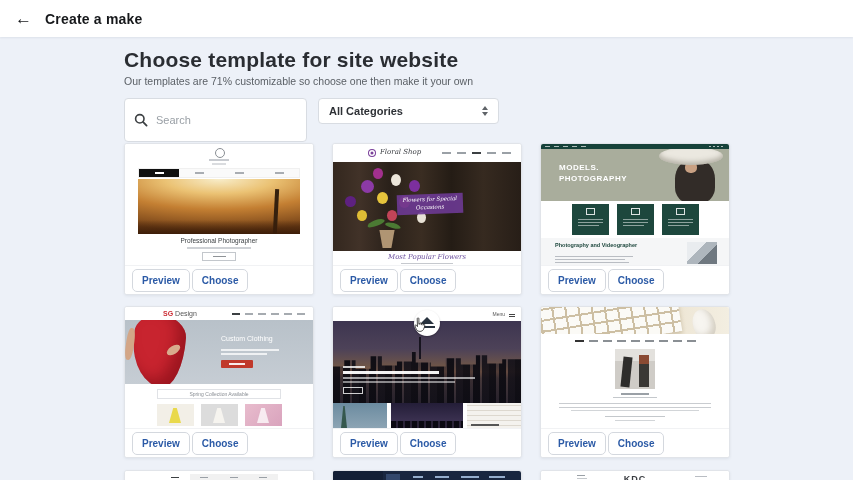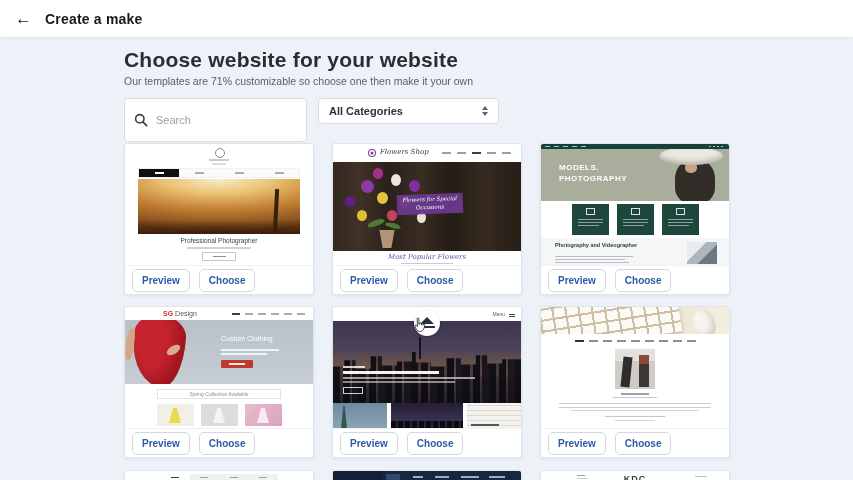--- a/index.html
+++ b/index.html
@@ -31,21 +31,21 @@
   .chev{display:flex;flex-direction:column;gap:2px;align-items:center;}
   .chev i{width:0;height:0;border-left:3.5px solid transparent;border-right:3.5px solid transparent;}
   .chev .up{border-bottom:4px solid #5f6368;}
   .chev .dn{border-top:4px solid #5f6368;}
 
   
   .card{position:absolute;width:190px;height:152px;background:#fff;border:1px solid #e1e4e9;
         border-radius:3px;box-shadow:0 1px 3px rgba(40,50,70,.08);overflow:hidden;box-sizing:border-box;}
   .thumb{position:relative;width:100%;height:123px;overflow:hidden;background:#fff;cursor:pointer;}
   .foot{position:absolute;left:0;right:0;bottom:0;height:29px;background:#fff;border-top:1px solid #f1f2f4;
-        display:flex;align-items:center;gap:9px;padding-left:7px;box-sizing:border-box;margin-top:45px;}
+        display:flex;align-items:center;gap:2px;padding-left:7px;box-sizing:border-box;margin-top:45px;}
   .btn{height:23px;padding:0 9px;background:#fff;border:1px solid #d4d8de;border-radius:5px;
        color:#2b5aa6;font-weight:bold;font-size:10px;font-family:inherit;display:flex;align-items:center;cursor:pointer;}
   #c1{left:124px;top:143px}#c2{left:332px;top:143px}#c3{left:540px;top:143px}
   #c4{left:124px;top:306px}#c5{left:332px;top:306px}#c6{left:540px;top:306px}
   #c7{left:124px;top:470px}#c8{left:332px;top:470px}#c9{left:540px;top:470px}
 
   
   .t1-logo{left:50%;top:4px;margin-left:-4px;width:8px;height:8px;border:1px solid #8a8f94;border-radius:50%;}
   .t1-l1{left:50%;top:15px;margin-left:-10px;width:20px;height:2px;background:#c8cbd0;}
   .t1-l2{left:50%;top:19px;margin-left:-7px;width:14px;height:2px;background:#dadcdf;}
@@ -201,21 +201,21 @@
   .t9-r1{right:22px;top:5px;width:12px;height:1px;background:#b9bdc3;}
 </style>
 </head>
 <body>
 
 <div class="topbar">
   <span class="back">←</span>
   <span class="apptitle">Create a make</span>
 </div>
 
-<div class="heading">Choose website for your website</div>
+<div class="heading">Choose template for site website</div>
 <div class="subheading">Our templates are 71% customizable so choose one then make it your own</div>
 
 <div class="searchbox">
   <svg width="14" height="14" viewBox="0 0 14 14">
     <circle cx="5.8" cy="5.8" r="4.2" fill="none" stroke="#3c4043" stroke-width="1.6"></circle>
     <line x1="9.2" y1="9.2" x2="12.6" y2="12.6" stroke="#3c4043" stroke-width="1.8" stroke-linecap="round"></line>
   </svg>
   <input type="text" placeholder="Search" style="">
 </div>
 <div class="select">
@@ -244,21 +244,21 @@
   </div>
   <div class="foot">
     <button class="btn">Preview</button>
     <button class="btn">Choose</button>
   </div>
 </div>
 
 <div class="card" id="c2">
   <div class="thumb">
     <div class="abs t2-dot"></div>
-    <div class="abs t2-brand">Flowers Shop</div>
+    <div class="abs t2-brand">Floral Shop</div>
     <div class="abs t2-nav">
         <span></span>
         <span></span>
         <span class="on"></span>
         <span></span>
         <span></span>
       </div>
     <div class="abs t2-hero">
       <div class="fl" style="left:28px;top:18px;width:13px;height:13px;background:#8c3aa6"></div>
       <div class="fl" style="left:12px;top:34px;width:11px;height:11px;background:#5e2180"></div>

